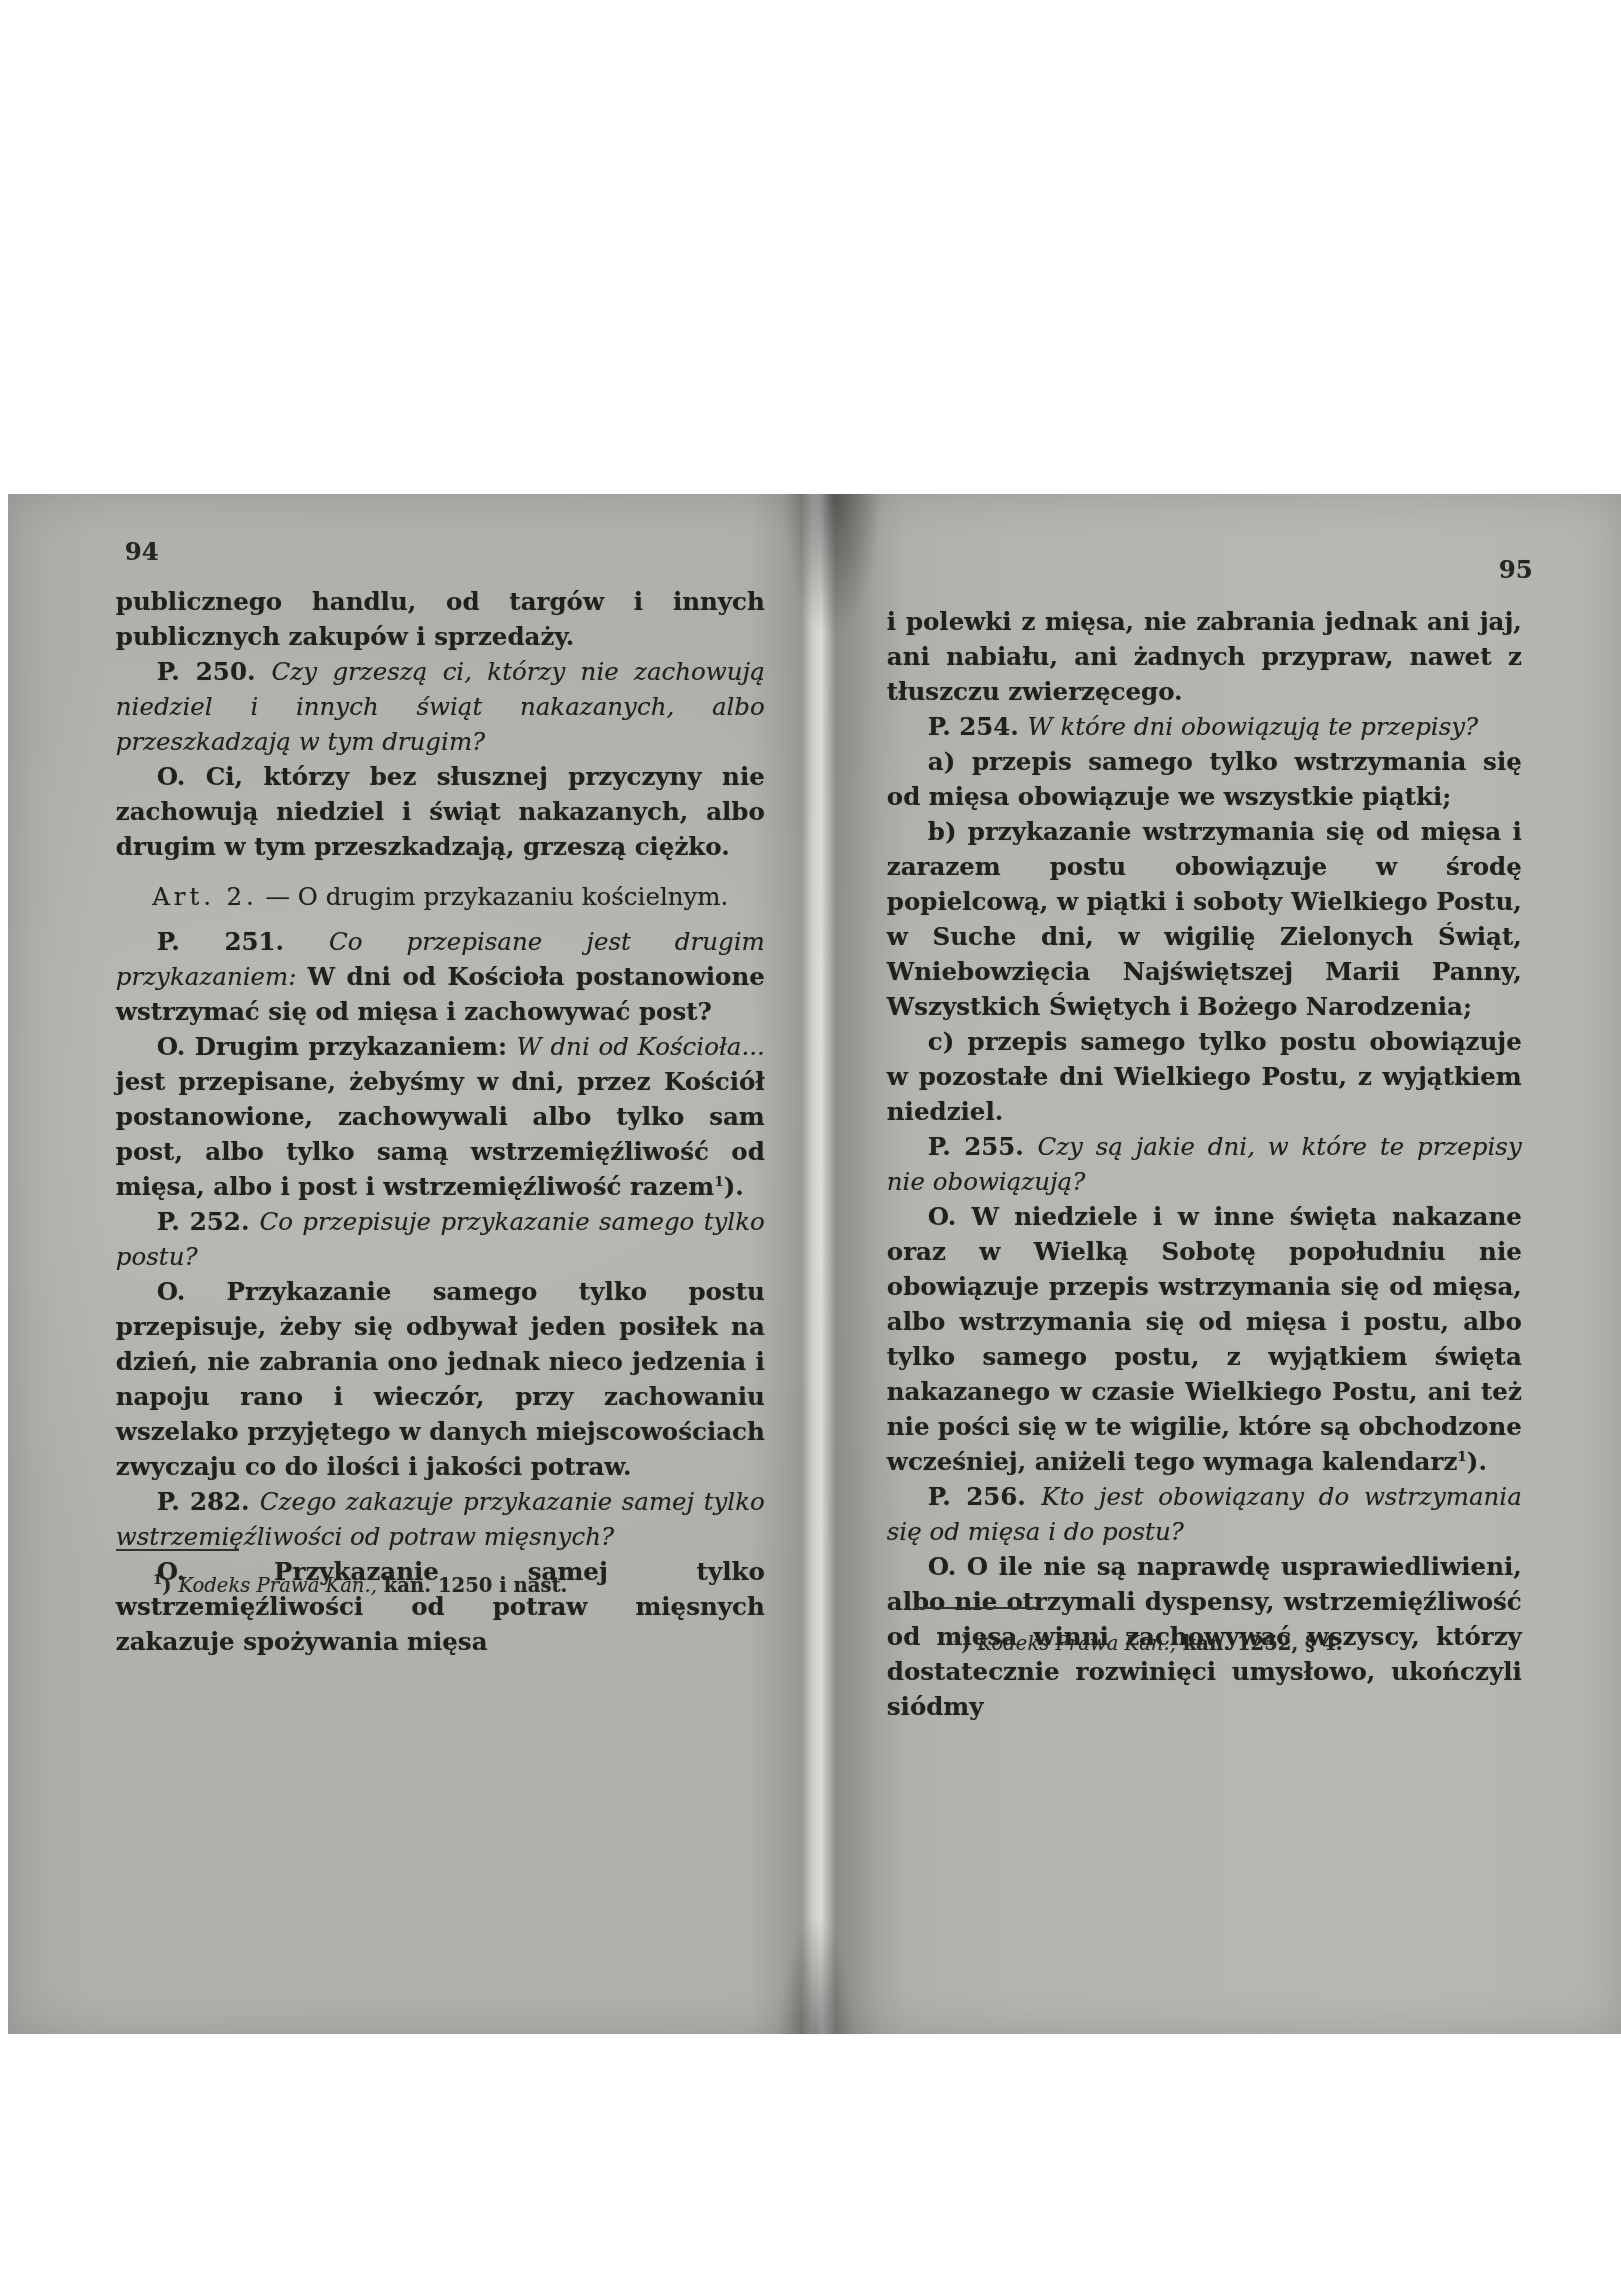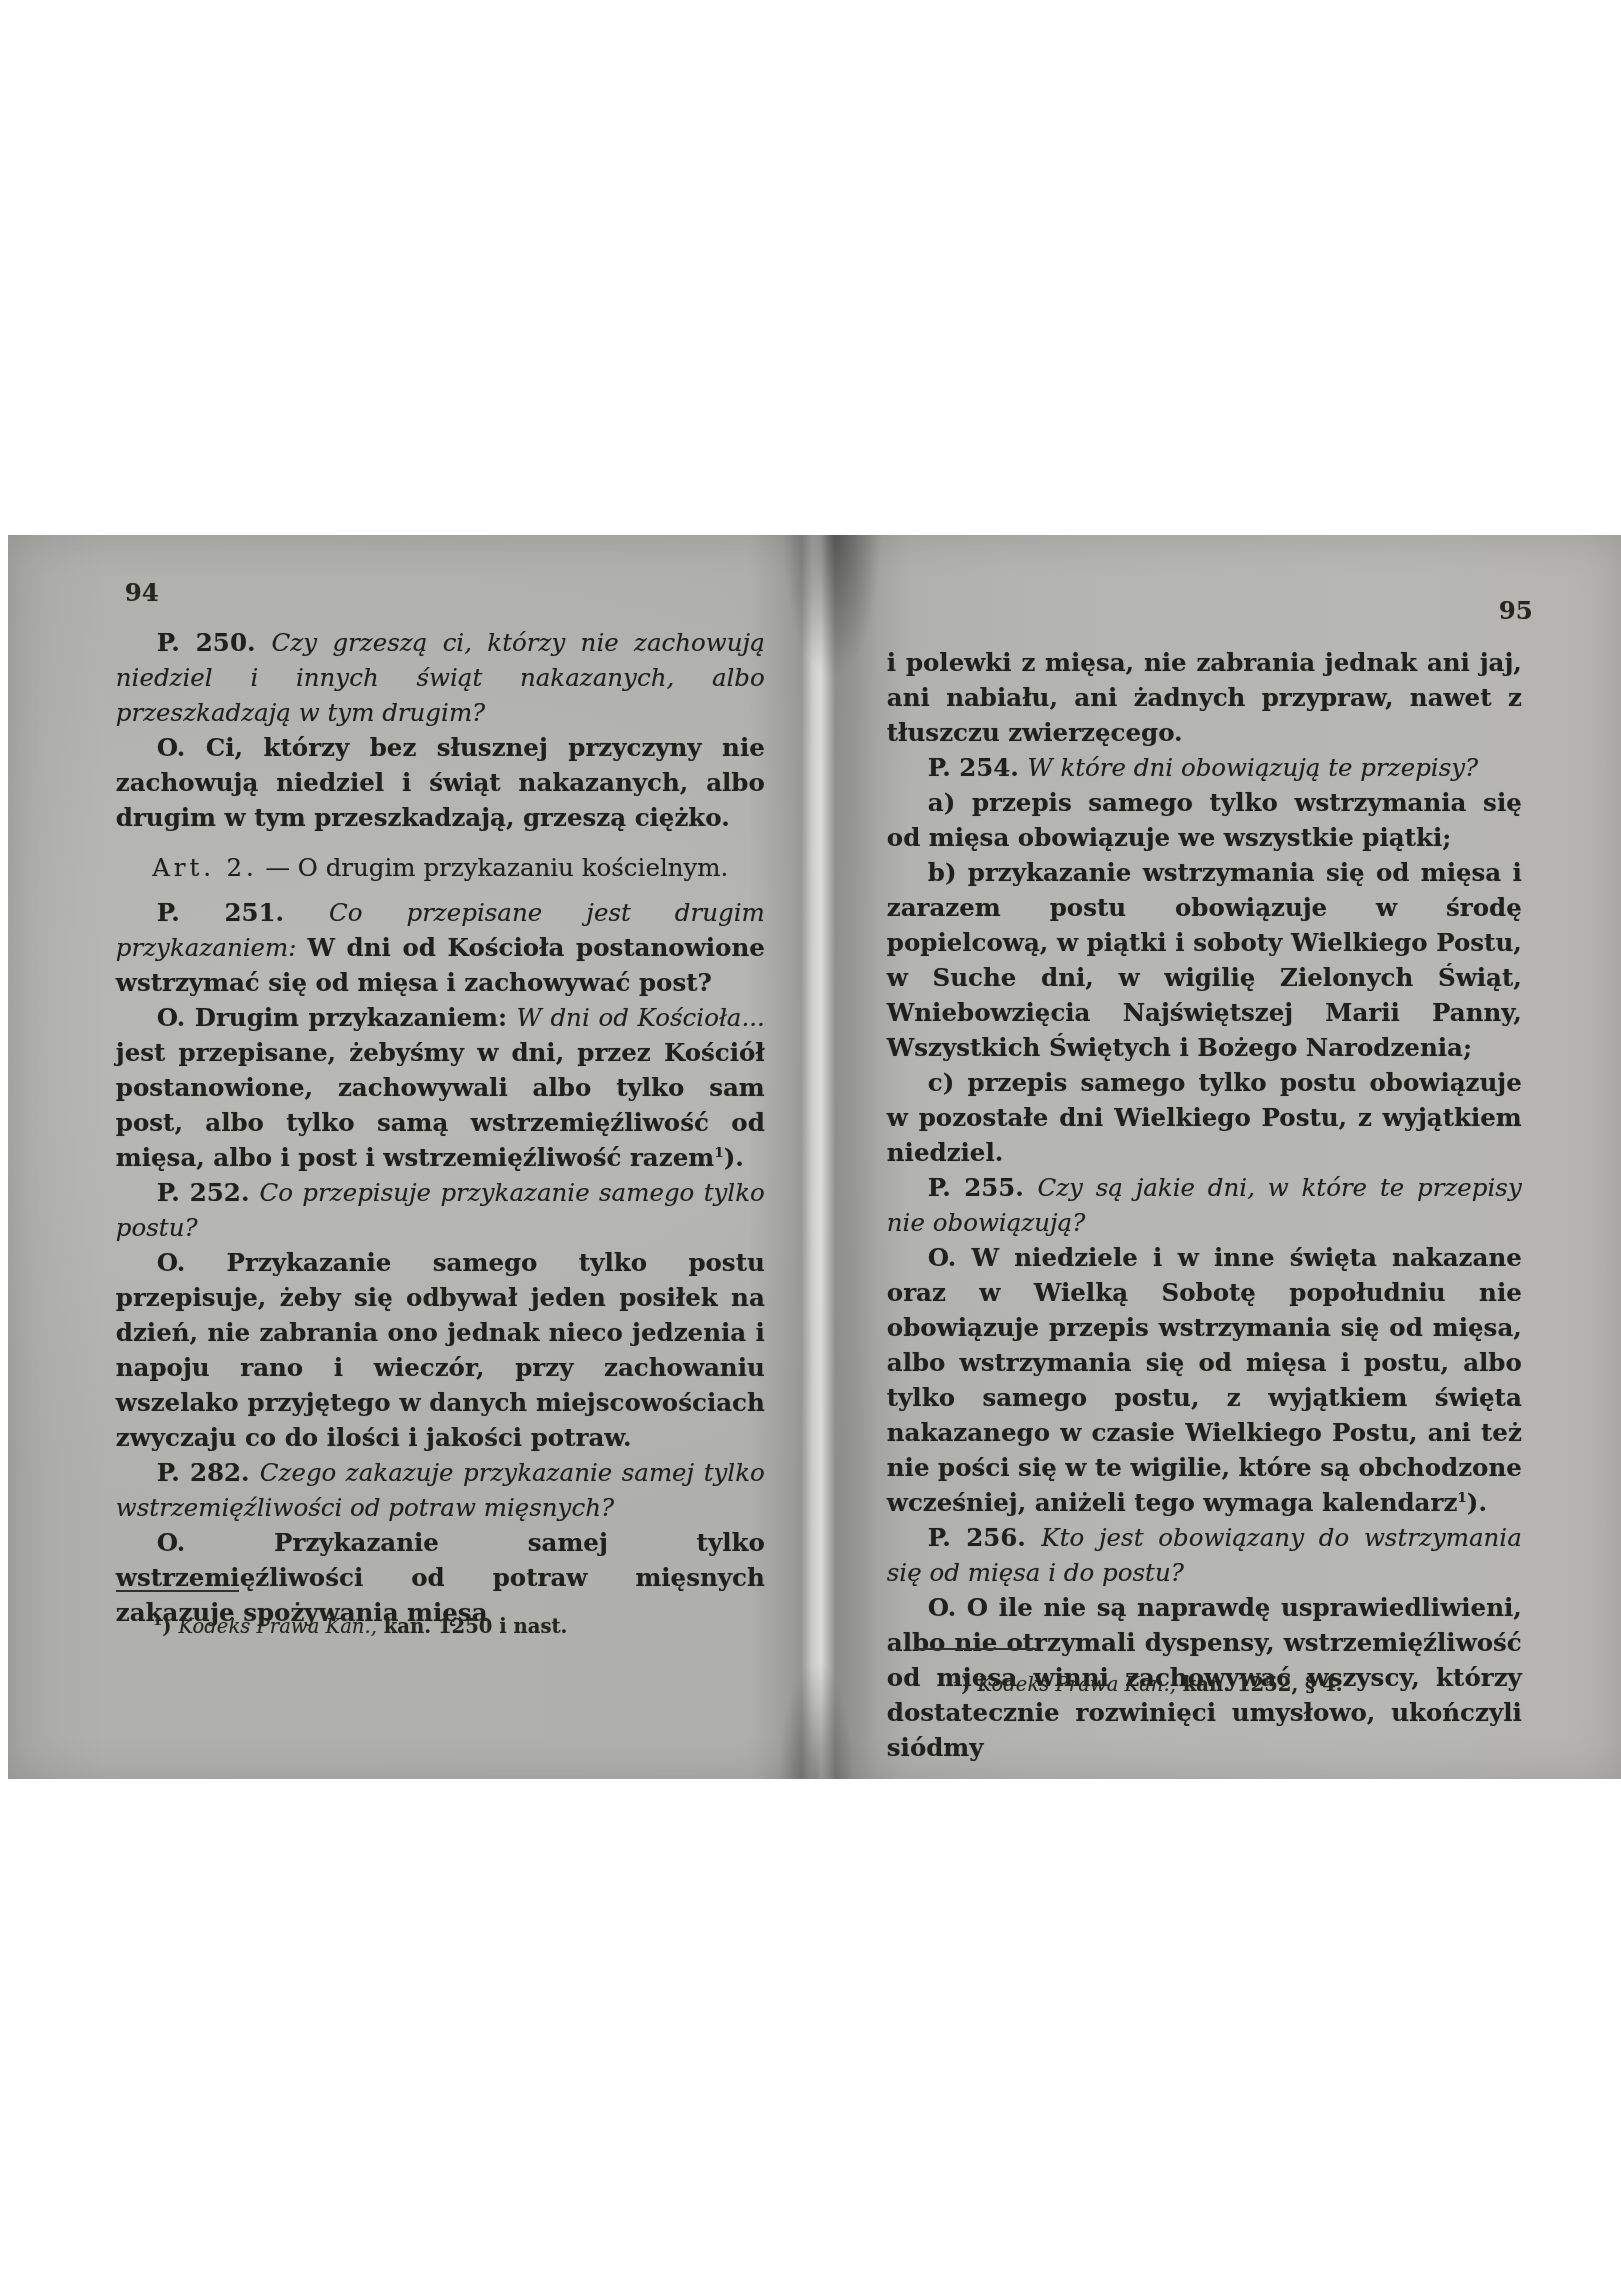--- a/index.html
+++ b/index.html
@@ -5,21 +5,21 @@
   html,body{margin:0;padding:0;}
   body{
     width:1621px;height:2293px;
     background:#ffffff;
     position:relative;
     overflow:hidden;
     font-family:"DejaVu Serif", serif;
   }
   .scan{
     position:absolute;
-    left:7.8px;top:535px;width:1613px;height:1244px;
+    left:7.8px;top:494px;width:1613px;height:1540px;
     background:
       radial-gradient(ellipse 882px 490px at 25% 40%, rgba(255,255,255,0.05), rgba(0,0,0,0.03)),
       linear-gradient(90deg,#aeaeaa 0%, #b6b6b2 6%, #b5b5b1 44%, #b3b3af 52%, #b9b9b5 62%, #bdbdb9 86%, #bab9b5 100%);
     box-shadow: inset 0 0 45px rgba(0,0,0,0.14);
   }
   .gutter{
     position:absolute;
     left:740px;top:0;width:162px;height:100%;
     background:linear-gradient(90deg,
       rgba(0,0,0,0) 0%,
@@ -84,20 +84,21 @@
 
 <div class="scan">
   <div class="gutter"></div>
   <div class="gutter-top"></div>
   <div class="gutter-bottom"></div>
 
   <div class="page-number pn-left">94</div>
   <div class="page-number pn-right">95</div>
 
   <div class="page-col col-left">
+      <p class=""><span>publicznego handlu, od targów i innych publicznych zakupów i sprzedaży.</span></p>
       <p class=" indent"><span>P. 250. </span><span class="run-i">Czy grzeszą ci, którzy nie zachowują niedziel i innych świąt nakazanych, albo przeszkadzają w tym drugim?</span></p>
       <p class=" indent"><span>O. Ci, którzy bez słusznej przyczyny nie zachowują niedziel i świąt nakazanych, albo drugim w tym przeszkadzają, grzeszą ciężko.</span></p>
       <p class="heading"><span class="run-ls">Art. 2.</span><span> — O drugim przykazaniu kościelnym.</span></p>
       <p class=" indent"><span>P. 251. </span><span class="run-i">Co przepisane jest drugim przykazaniem: </span><span>W dni od Kościoła postanowione wstrzymać się od mięsa i zachowywać post?</span></p>
       <p class=" indent"><span>O. Drugim przykazaniem: </span><span class="run-i">W dni od Kościoła...</span><span> jest przepisane, żebyśmy w dni, przez Kościół postanowione, zachowywali albo tylko sam post, albo tylko samą wstrzemięźliwość od mięsa, albo i post i wstrzemięźliwość razem</span><sup>1</sup><span>).</span></p>
       <p class=" indent"><span>P. 252. </span><span class="run-i">Co przepisuje przykazanie samego tylko postu?</span></p>
       <p class=" indent"><span>O. Przykazanie samego tylko postu przepisuje, żeby się odbywał jeden posiłek na dzień, nie zabrania ono jednak nieco jedzenia i napoju rano i wieczór, przy zachowaniu wszelako przyjętego w danych miejscowościach zwyczaju co do ilości i jakości potraw.</span></p>
       <p class=" indent"><span>P. 282. </span><span class="run-i">Czego zakazuje przykazanie samej tylko wstrzemięźliwości od potraw mięsnych?</span></p>
       <p class=" indent"><span>O. Przykazanie samej tylko wstrzemięźliwości od potraw mięsnych zakazuje spożywania mięsa</span></p>
     </div>

